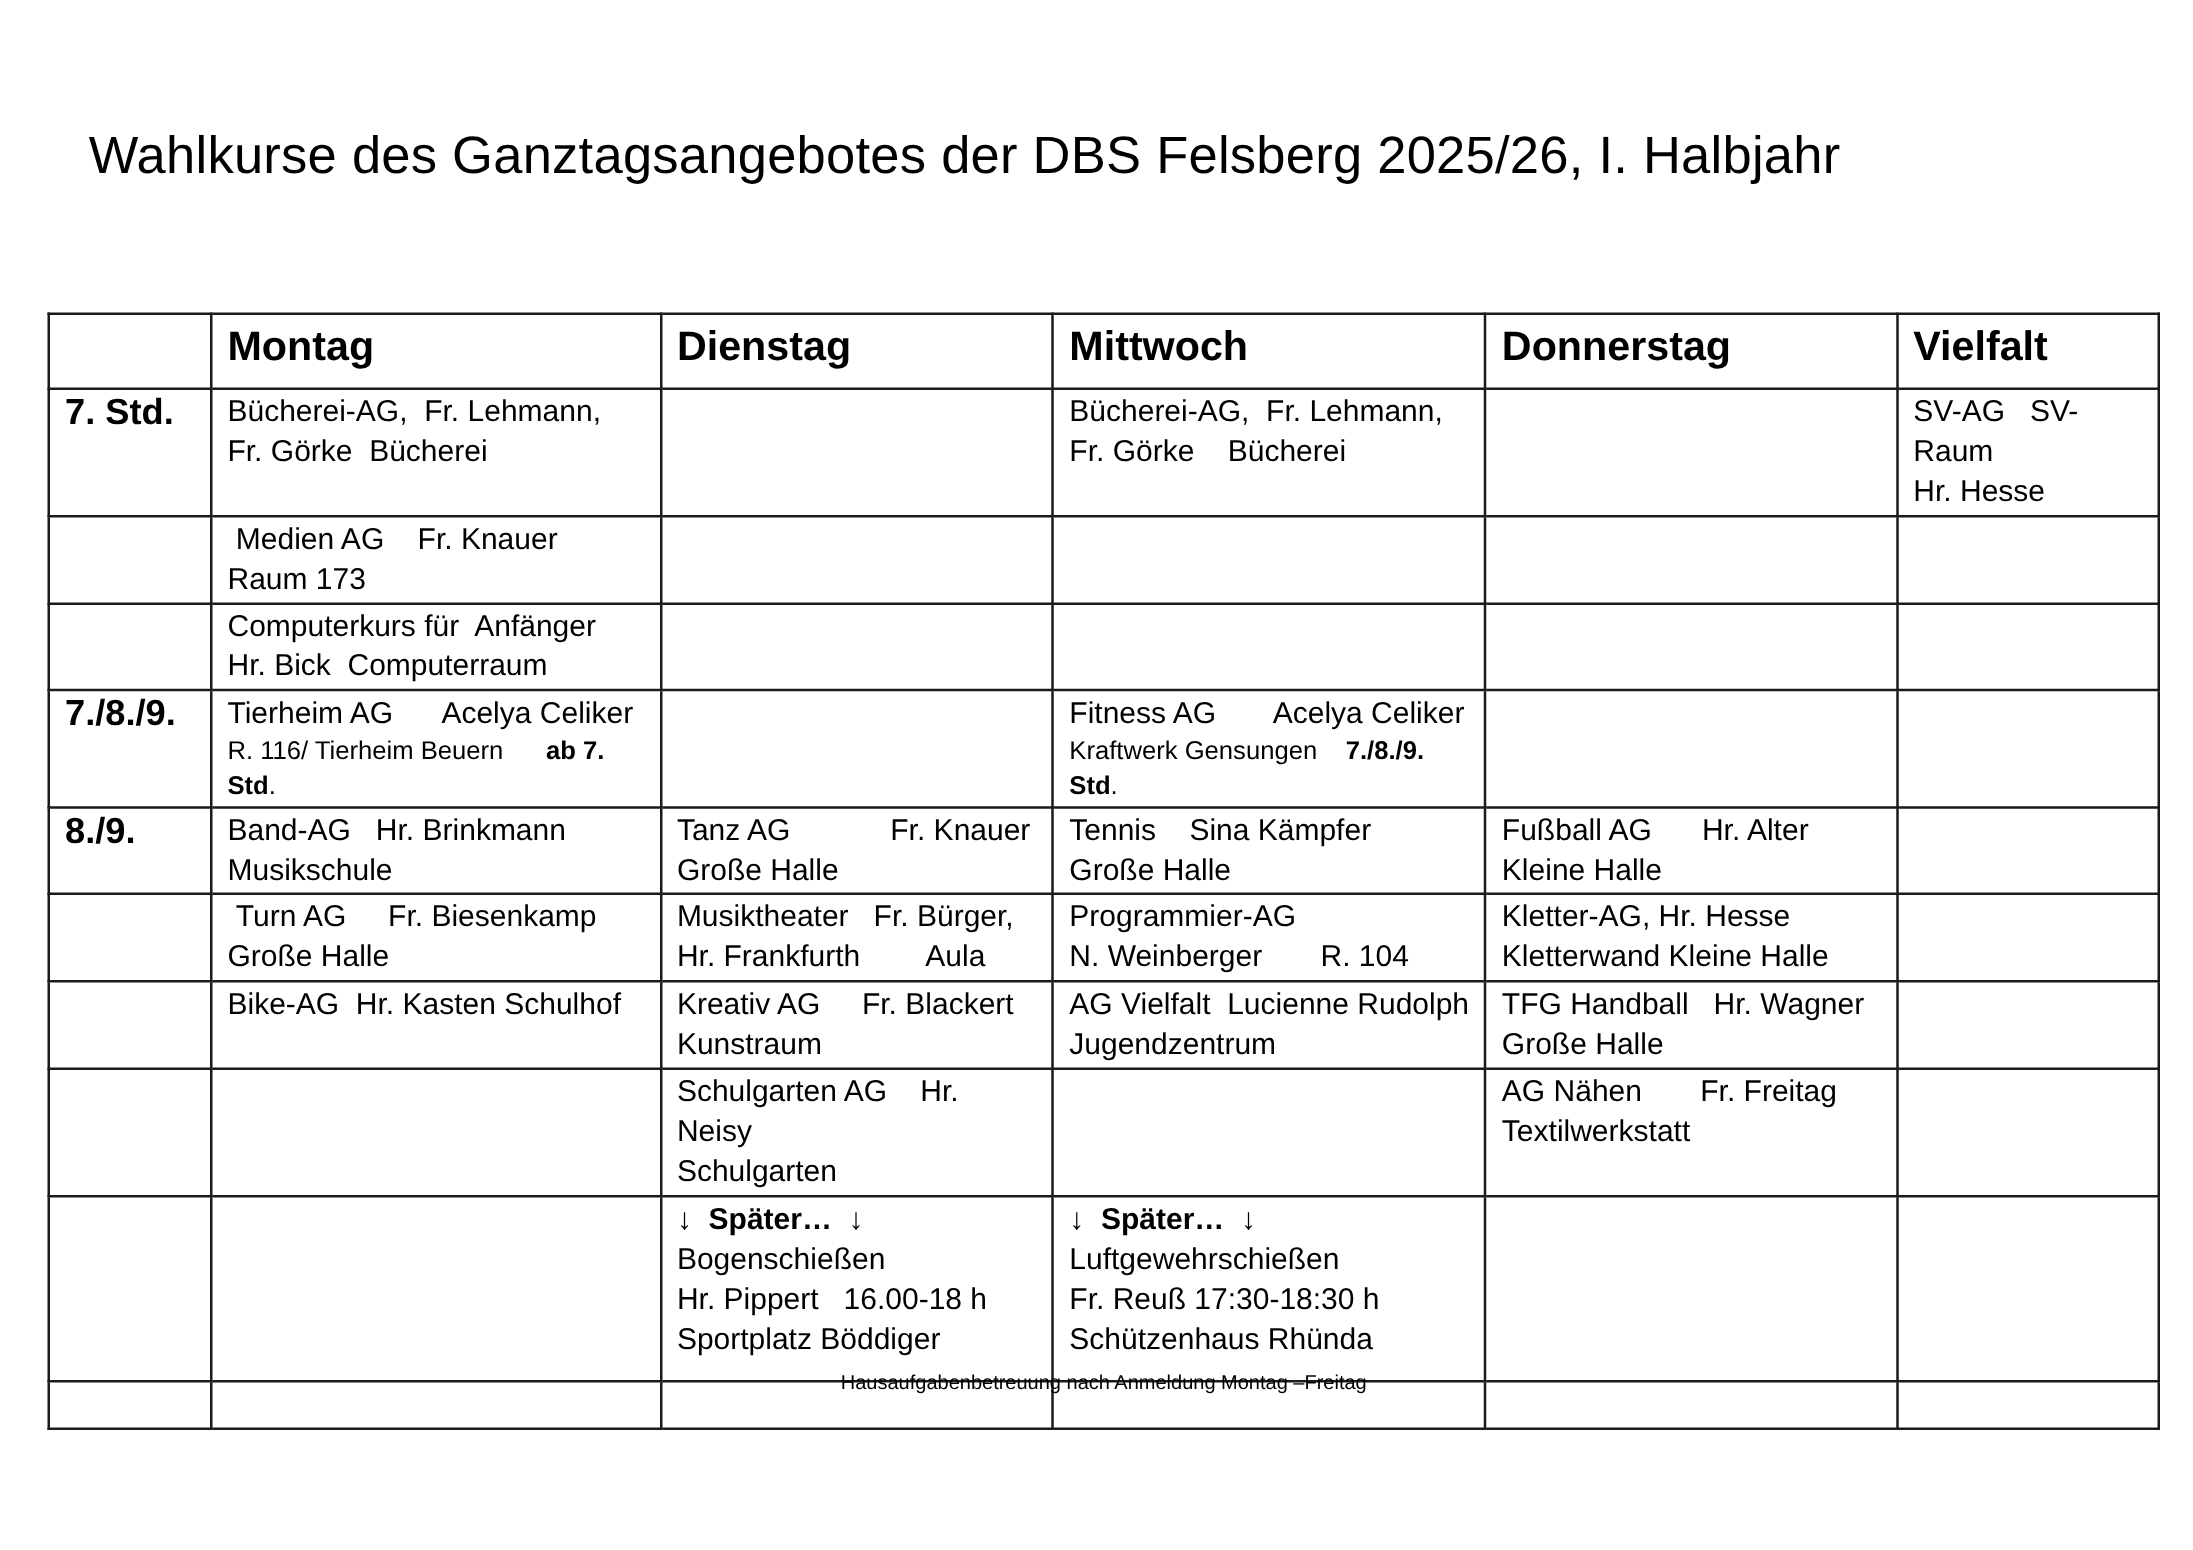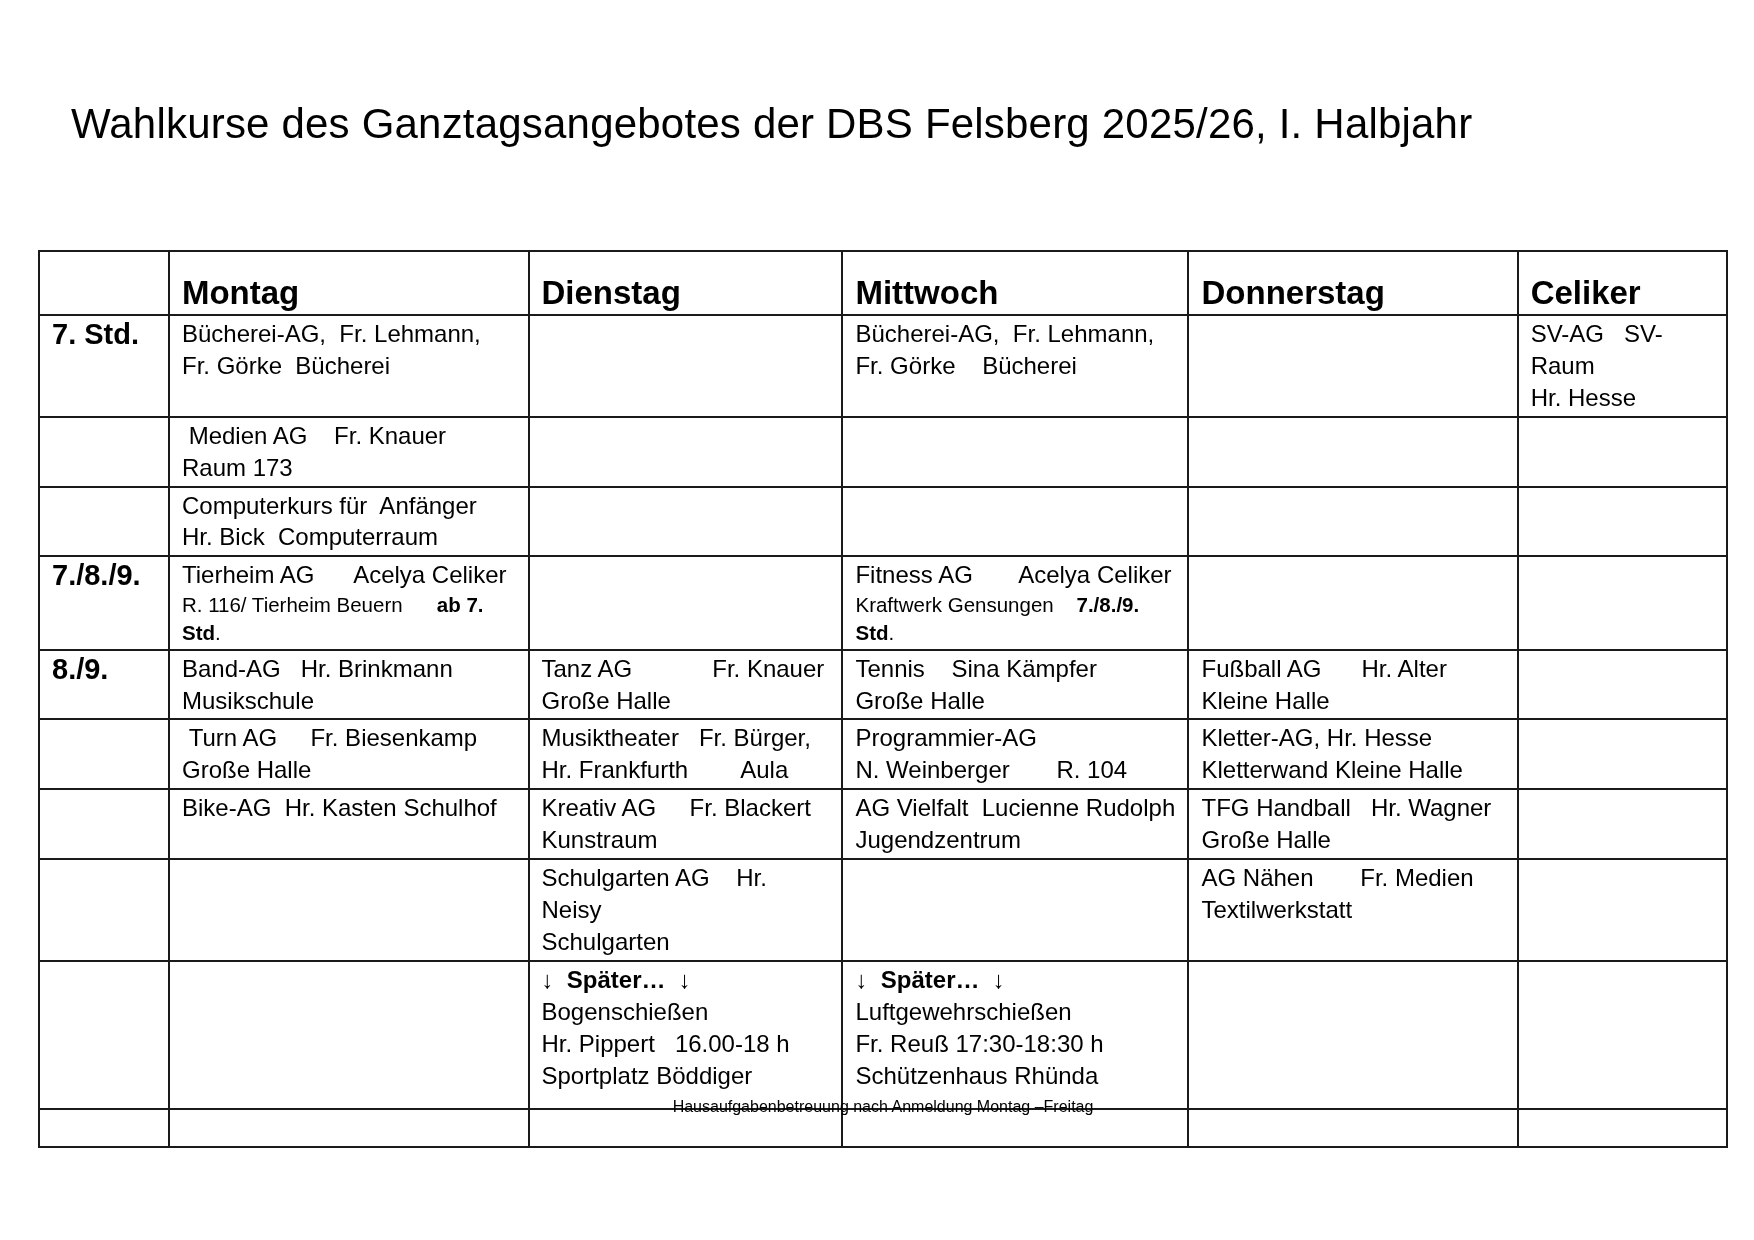--- a/index.html
+++ b/index.html
@@ -30,21 +30,21 @@
   table.schedule th, table.schedule td {
     border: 2px solid #1a1a1a;
     vertical-align: top;
     padding: 2px 10px 2px 12px;
     overflow: hidden;
   }
   table.schedule th {
     text-align: left;
     font-size: 33px;
     font-weight: 700;
-    padding-top: 22px;
+    padding-top: 6px;
     white-space: pre-wrap;
   }
   td.row-label {
     font-weight: 700;
     font-size: 29px;
     padding-top: 4px;
     white-space: pre-wrap;
     border-radius: 19px;
   }
   .cell-line {
@@ -82,21 +82,21 @@
         <col style="width: 19.5%;">
         <col style="width: 12.4%;">
       </colgroup>
     <thead>
         <tr style="height: 60px;">
           <th></th>
           <th>Montag</th>
           <th>Dienstag</th>
           <th>Mittwoch</th>
           <th>Donnerstag</th>
-          <th>Celiker</th>
+          <th>Vielfalt</th>
         </tr>
       </thead>
     <tbody>
         <tr style="height: 65px;">
           <td class="row-label">7. Std.</td>
           <td>
             <div class="cell-line"><span>Bücherei-AG,  Fr. Lehmann,</span></div>
             <div class="cell-line"><span>Fr. Görke  Bücherei</span></div>
           </td>
           <td></td>
@@ -207,21 +207,21 @@
         </tr>
         <tr style="height: 73px;">
           <td class="row-label"></td>
           <td></td>
           <td>
             <div class="cell-line"><span>Schulgarten AG    Hr. Neisy</span></div>
             <div class="cell-line"><span>Schulgarten</span></div>
           </td>
           <td></td>
           <td>
-            <div class="cell-line"><span>AG Nähen       Fr. Medien</span></div>
+            <div class="cell-line"><span>AG Nähen       Fr. Freitag</span></div>
             <div class="cell-line"><span>Textilwerkstatt</span></div>
           </td>
           <td></td>
         </tr>
         <tr style="height: 148px;">
           <td class="row-label"></td>
           <td></td>
           <td>
             <div class="cell-line"><span class="seg-bold">↓  Später…  ↓</span></div>
             <div class="cell-line"><span>Bogenschießen</span></div>

